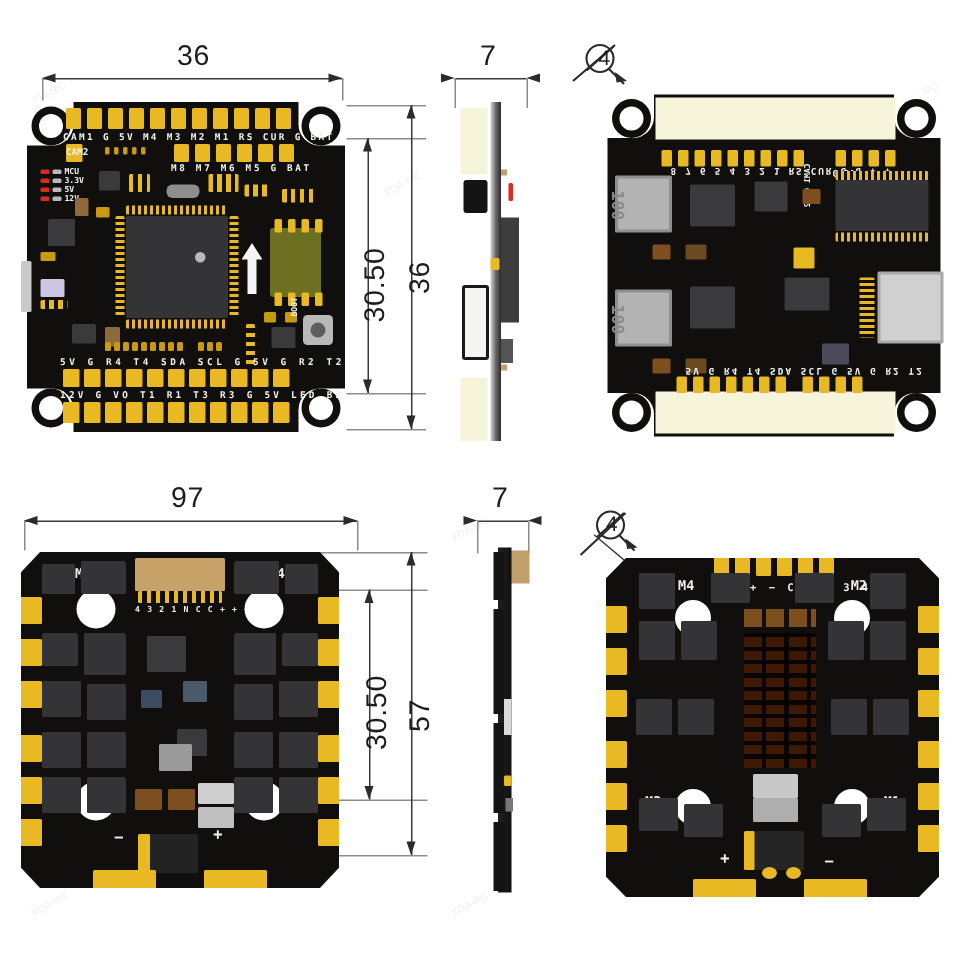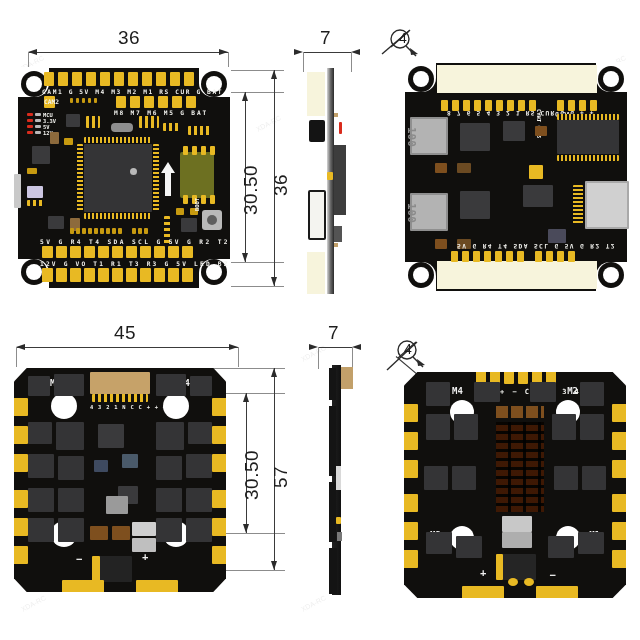--- a/index.html
+++ b/index.html
@@ -360,21 +360,21 @@
       <div class="pad" style="left:163px;top:188px;width:7px;height:11px;"></div>
     </div>
     <div class="silk" style="left:52px;top:180px;letter-spacing:1.4px;transform:scaleY(-1);">5V G R4 T4 SDA SCL G 5V G R2 T2</div>
   </div>
 
   <div class="dim-h" style="left:16px;top:347px;width:222px;"></div>
   <div class="arrow arr-l" style="left:16px;top:343.5px;"></div>
   <div class="arrow arr-r" style="left:229px;top:343.5px;"></div>
   <div class="ext ext-v" style="left:16px;top:347px;height:20px;"></div>
   <div class="ext ext-v" style="left:238px;top:347px;height:20px;"></div>
-  <div class="dim-txt" style="left:114px;top:322px;">45</div>
+  <div class="dim-txt" style="left:114px;top:322px;">97</div>
 
   <div class="ext ext-h" style="left:205px;top:393px;width:80px;"></div>
   <div class="ext ext-h" style="left:205px;top:533px;width:80px;"></div>
   <div class="dim-v" style="left:246px;top:393px;height:140px;"></div>
   <div class="arrow arr-u" style="left:242.5px;top:393px;"></div>
   <div class="arrow arr-d" style="left:242.5px;top:524px;"></div>
   <div class="dim-txt vert" style="left:241px;top:500px;">30.50</div>
 
   <div class="ext ext-h" style="left:205px;top:368px;width:80px;"></div>
   <div class="ext ext-h" style="left:205px;top:570px;width:80px;"></div>

